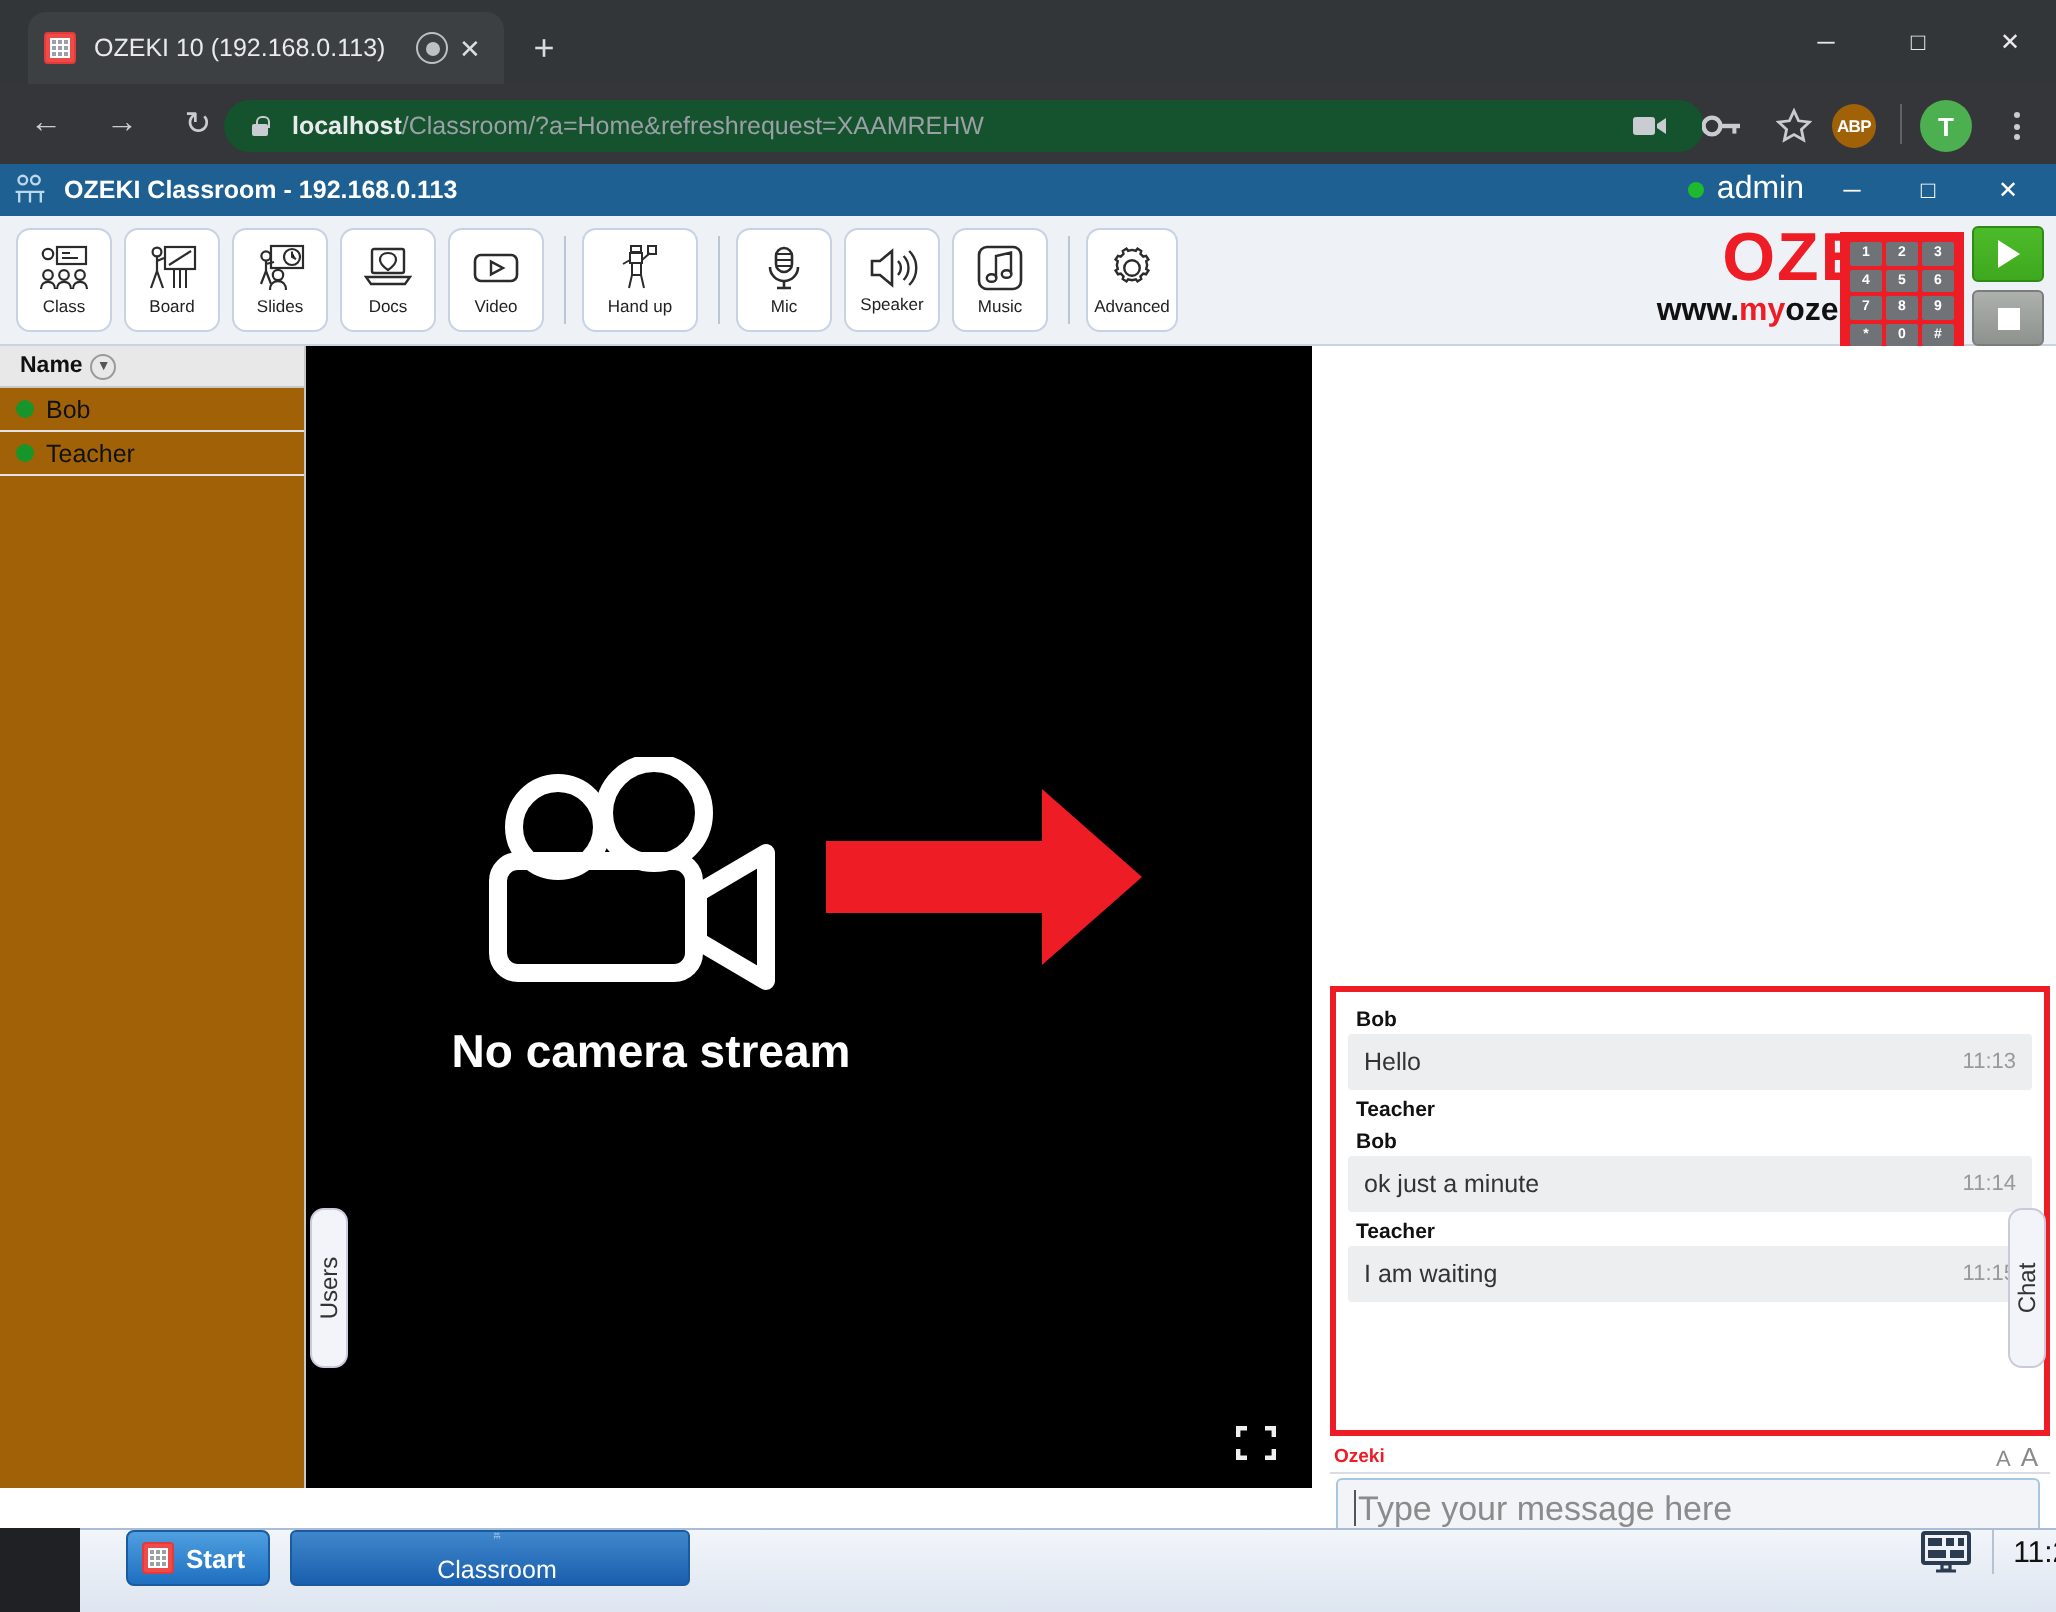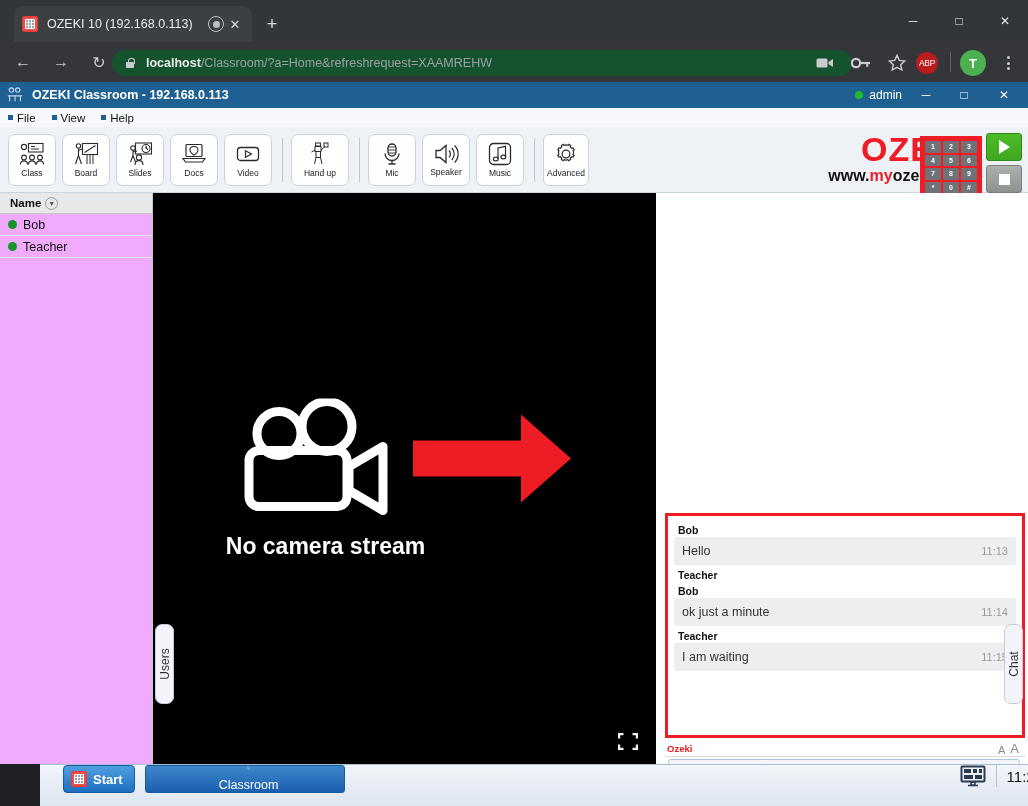--- a/index.html
+++ b/index.html
@@ -79,22 +79,22 @@
     border: 1.5px solid #c9ccd0; border-bottom: none; border-radius: 3px 3px 0 0;
   }
   .omni-url { font-size: 12.5px; color: #9aa0a6; white-space: nowrap; }
   .omni-url b { color: #e8eaed; font-weight: 700; }
   .tb-icon {
     position: absolute; top: 50px; width: 26px; height: 26px; color: #c9ccd0;
     display: flex; align-items: center; justify-content: center;
   }
   .abp {
     position: absolute; left: 916px; top: 52px; width: 22px; height: 22px;
-    border-radius: 50%; background: #b91c1c; color: #fff;
-    font-size: 8.5px; font-weight: 400; display: flex;
+    border-radius: 50%; background: #a16207; color: #fff;
+    font-size: 8.5px; font-weight: 700; display: flex;
     align-items: center; justify-content: center; letter-spacing: -0.3px;
   }
   .tb-divider { position: absolute; left: 950px; top: 52px; width: 1px; height: 20px; background: #5f6368; }
   .avatar-t {
     position: absolute; left: 960px; top: 50px; width: 26px; height: 26px;
     border-radius: 50%; background: #4caf50; color: #fff;
     font-size: 13px; font-weight: 600; display: flex;
     align-items: center; justify-content: center;
   }
   .kebab {
@@ -108,21 +108,21 @@
   .app-title {
     height: 26px; background: #1d6091; display: flex; align-items: center; padding: 0 6px;
     position: relative;
   }
   .app-title-icon { width: 18px; height: 18px; flex: 0 0 18px; margin-right: 8px; }
   .app-title-text { color: #fff; font-size: 12.5px; font-weight: 700; }
   .app-title-text .ip { font-weight: 700; }
   .app-user {
     position: absolute; right: 126px; top: 0; height: 26px;
     display: flex; align-items: center; gap: 6px;
-    color: #fff; font-size: 12px;
+    color: #fff; font-size: 16px;
   }
   .app-user i { width: 8px; height: 8px; border-radius: 50%; background: #1eb92c; display: block; }
   .app-win { position: absolute; top: 0; height: 26px; width: 36px; color: #fff;
     display: flex; align-items: center; justify-content: center; font-size: 12px; }
 
   .menubar { height: 20px; background: #f6f8fb; display: flex; align-items: center;
     padding-left: 8px; gap: 16px; border-bottom: 1px solid #eef1f5; }
   .menu-item { font-size: 11.5px; color: #111; display: flex; align-items: center; gap: 4px; }
   .menu-item::before { content: ""; width: 5px; height: 5px; background: #1d6091; display: block; }
 
@@ -162,21 +162,21 @@
     border-bottom: 7px solid transparent; display: block; }
   .stop-btn {
     position: absolute; right: 6px; top: 37px; width: 36px; height: 28px;
     background: linear-gradient(#adb1ae, #8e928f); border: 1px solid #7a7d7a; border-radius: 3px;
     display: flex; align-items: center; justify-content: center;
   }
   .stop-btn::after { content: ""; width: 11px; height: 11px; background: #fff; display: block; }
 
   
   .app-body { position: relative; height: 571px; display: flex; background: #fff; }
-  .sidebar { width: 153px; background: #f0abfc; border-right: 1px solid #c8c8c8; position: relative; }
+  .sidebar { width: 153px; background: #a16207; border-right: 1px solid #c8c8c8; position: relative; }
   .side-head {
     height: 21px; background: #e8e8e8; border-bottom: 1px solid #c8c8c8;
     display: flex; align-items: center; padding-left: 10px; gap: 4px;
   }
   .side-head .t { font-size: 11.5px; font-weight: 700; color: #111; }
   .chev {
     width: 13px; height: 13px; border: 1px solid #9a9a9a; border-radius: 50%;
     display: flex; align-items: center; justify-content: center; font-size: 7px; color: #555;
   }
   .user-row {
@@ -335,25 +335,20 @@
       </div>
       <div class="app-user">
         <i></i>
         <span>admin</span>
       </div>
       <div class="app-win" style="right:84px">─</div>
       <div class="app-win" style="right:46px">□</div>
       <div class="app-win" style="right:6px">✕</div>
     </div>
 
-    <div class="menubar">
-      <div class="menu-item">File</div>
-      <div class="menu-item">View</div>
-      <div class="menu-item">Help</div>
-    </div>
 
     <div class="toolbar">
       <div class="tool-btn">
         <svg width="26" height="24" viewBox="0 0 26 24">
           <circle cx="5" cy="5" r="2.6" fill="none" stroke="#2b2b2b" stroke-width="1.1"></circle>
           <rect x="9.5" y="1.5" width="14.5" height="8.5" fill="none" stroke="#2b2b2b" stroke-width="1.1"></rect>
           <path d="M12 4.5h4 M12 7h8" stroke="#2b2b2b" stroke-width="1"></path>
           <circle cx="5" cy="15.5" r="2.4" fill="none" stroke="#2b2b2b" stroke-width="1.1"></circle>
           <circle cx="13" cy="15.5" r="2.4" fill="none" stroke="#2b2b2b" stroke-width="1.1"></circle>
           <circle cx="21" cy="15.5" r="2.4" fill="none" stroke="#2b2b2b" stroke-width="1.1"></circle>

